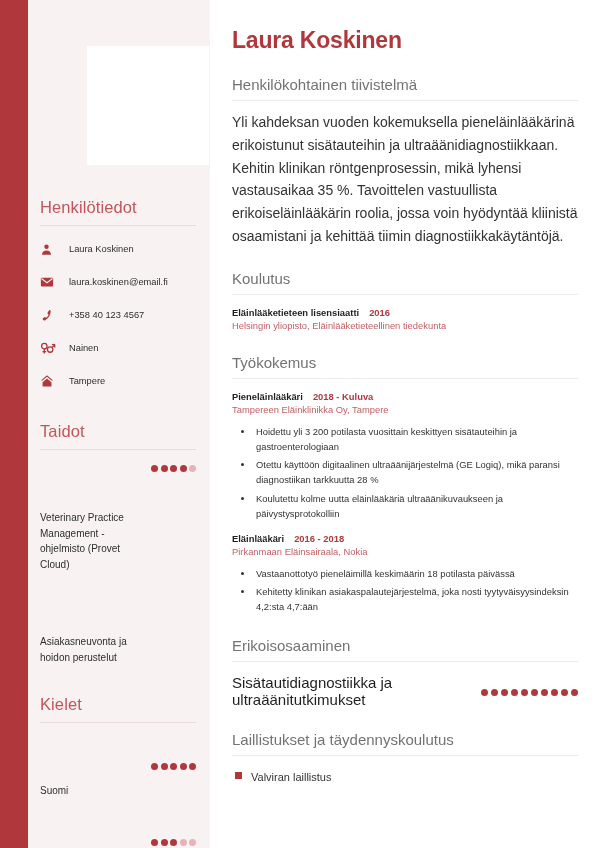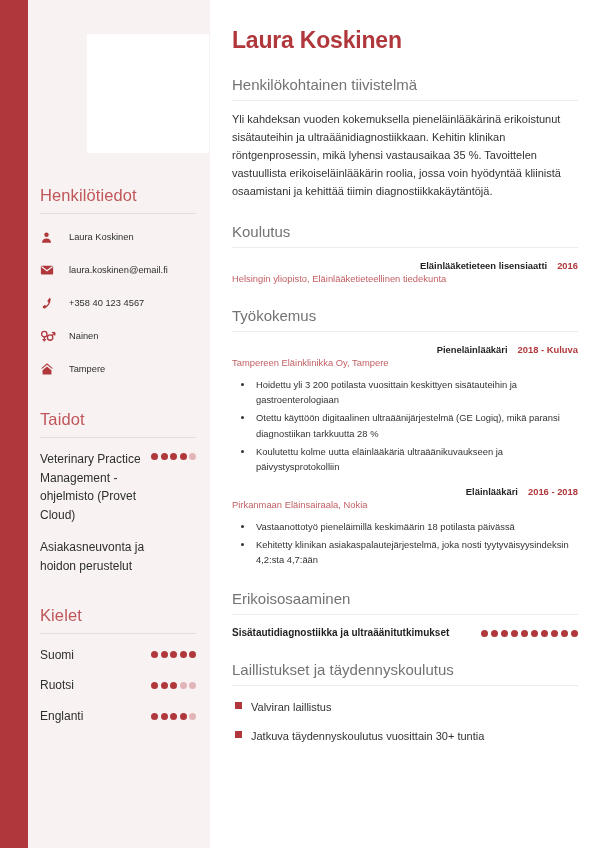--- a/index.html
+++ b/index.html
@@ -28,21 +28,21 @@
     background: #b0383c;
     height: 848px;
   }
 
   
   .sidebar {
     width: 182px;
     flex: 0 0 182px;
     background: #f8f3f2;
     height: 848px;
-    padding: 4px 14px 0 12px;
+    padding: 16px 14px 0 12px;
   }
 
   .photo-box {
     width: 122px;
     height: 119px;
     background: #ffffff;
     margin: 30px 0 0 47px;
   }
 
   .side-heading {
@@ -88,24 +88,25 @@
   .rated-list { margin-top: 12px; }
 
   .rated-row {
     display: flex;
     align-items: flex-start;
     justify-content: space-between;
     margin-bottom: 14px;
     gap: 6px;
   }
   .rated-label {
-    font-size: 12px;
+    font-size: 10px;
     color: #2e2e2e;
     line-height: 1.55;
     max-width: 105px;
+    margin-top: 48px;
   }
   .dots {
     display: flex;
     gap: 2.5px;
     padding-top: 3px;
     flex: 0 0 auto;
   }
   .dot {
     width: 7px; height: 7px;
     border-radius: 50%;
@@ -137,32 +138,32 @@
     color: #737373;
     margin-top: 23px;
   }
   .sec-rule {
     height: 1px;
     background: #ececec;
     margin-top: 7px;
   }
 
   .summary {
-    font-size: 11px;
+    font-size: 14px;
     color: #333333;
     line-height: 1.62;
     margin-top: 10px;
     text-align: left;
   }
 
   
   .entry { margin-top: 12px; }
   .entry-head {
     display: flex;
-    justify-content: flex-end;
+    justify-content: flex-start;
     align-items: baseline;
     gap: 10px;
   }
   .entry-title {
     font-size: 9.4px;
     font-weight: bold;
     color: #1f1f1f;
   }
   .entry-date {
     font-size: 9.4px;
@@ -190,22 +191,22 @@
 
   
   .exp-row {
     display: flex;
     align-items: center;
     justify-content: space-between;
     margin-top: 12px;
     gap: 10px;
   }
   .exp-label {
-    font-size: 10px;
-    font-weight: bold;
+    font-size: 15px;
+    font-weight: normal;
     color: #1f1f1f;
   }
   .exp-dots { display: flex; gap: 3px; }
   .exp-dots .dot { width: 7px; height: 7px; }
 
   
   .sq-list { margin-top: 13px; }
   .sq-item {
     display: flex;
     align-items: flex-start;
@@ -421,20 +422,16 @@
     </div>
 
     <h2 class="sec-heading">Laillistukset ja täydennyskoulutus</h2>
     <div class="sec-rule"></div>
 
     <div class="sq-list">
       <div class="sq-item">
         <span class="sq-marker"></span>
         <span class="sq-text">Valviran laillistus</span>
       </div>
-      <div class="sq-item">
-        <span class="sq-marker"></span>
-        <span class="sq-text">Jatkuva täydennyskoulutus vuosittain 30+ tuntia</span>
-      </div>
     </div>
 
   </main>
 </div>
 
 </body></html>

